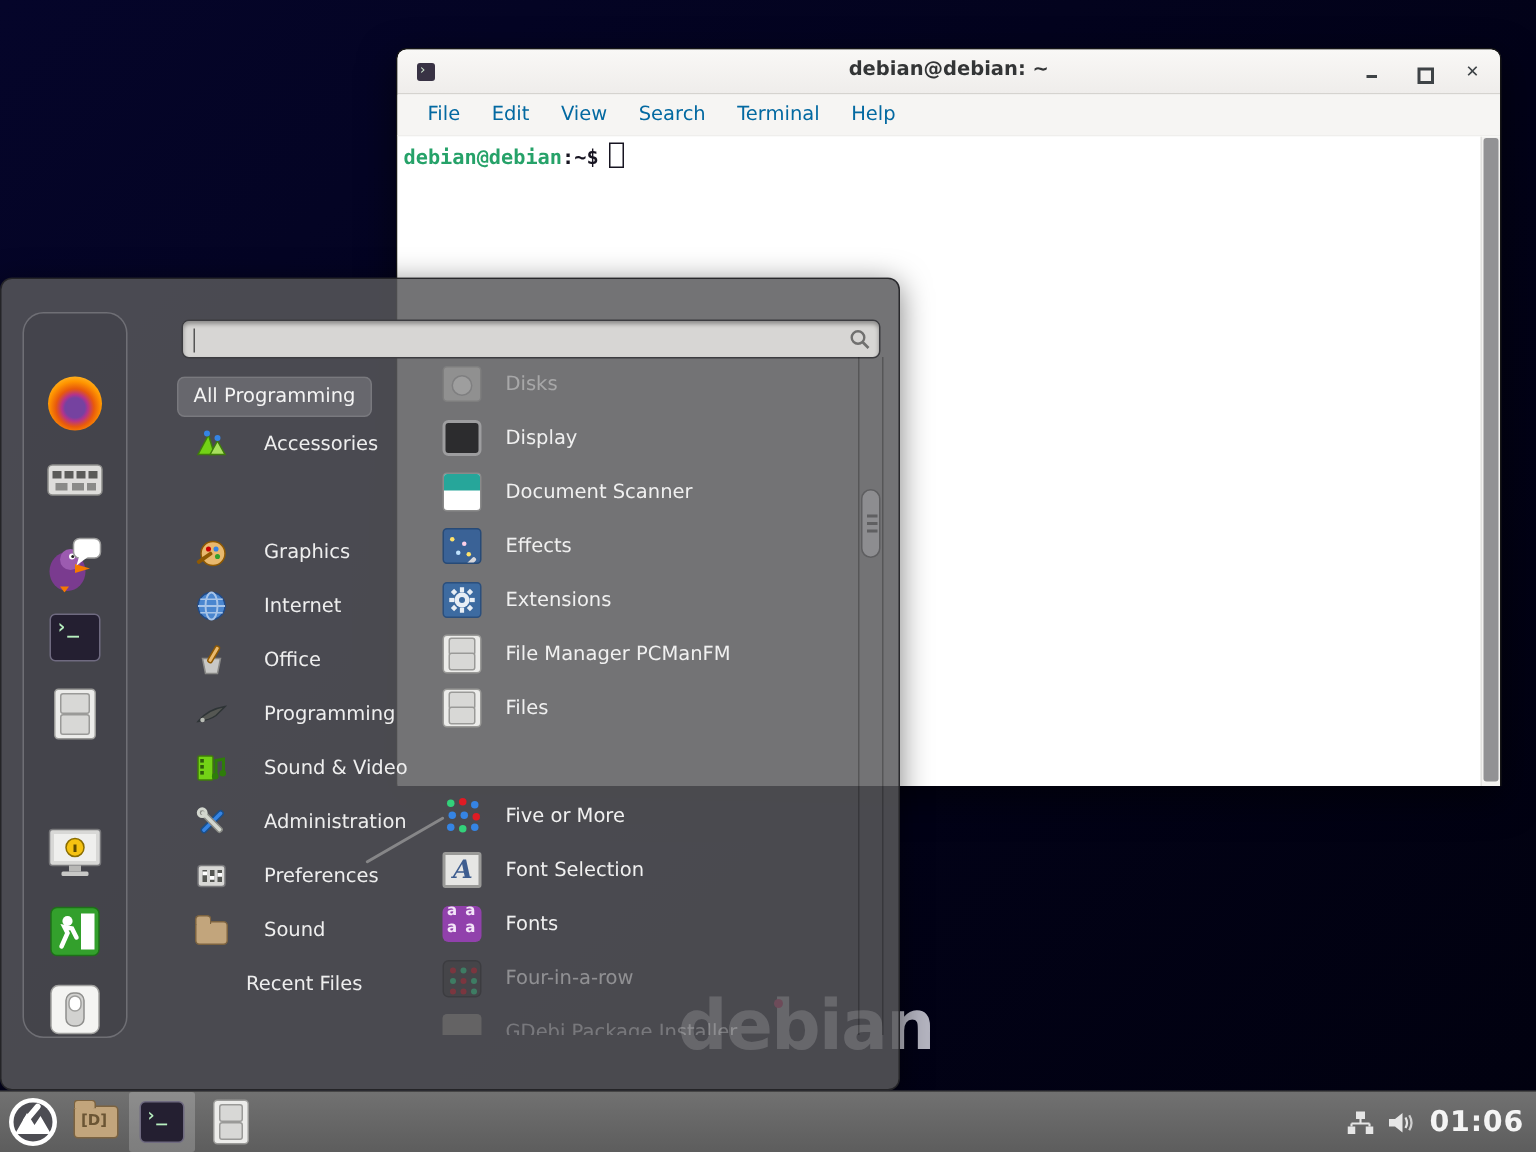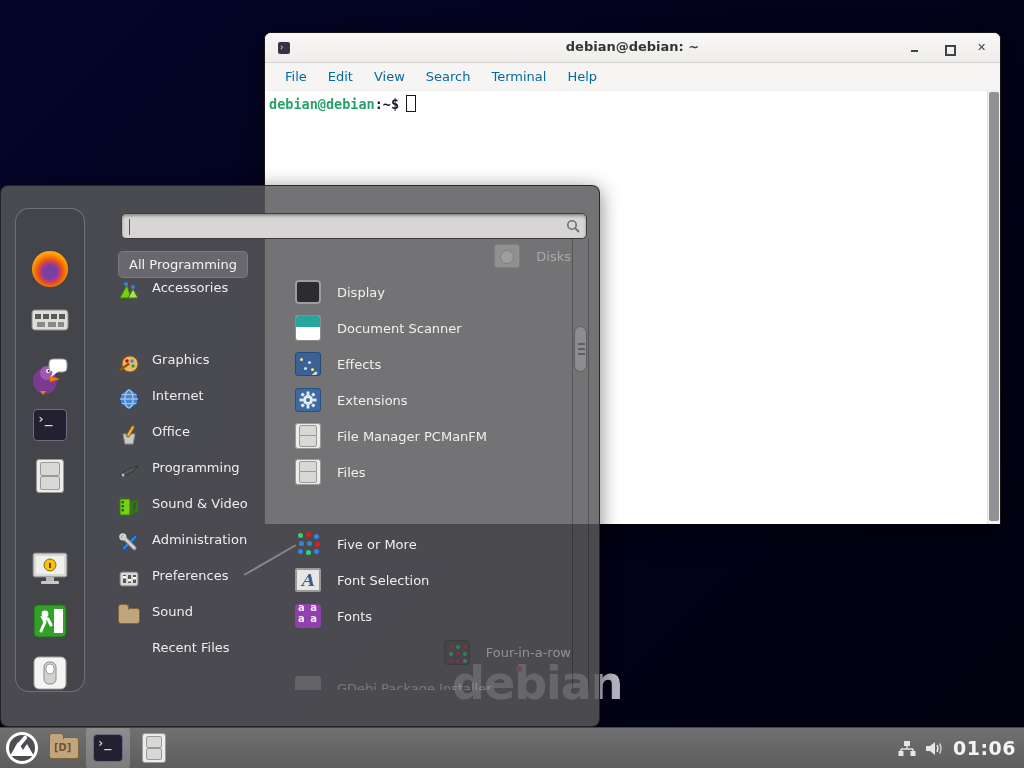--- a/index.html
+++ b/index.html
@@ -50,30 +50,30 @@
                 box-shadow:inset 0 2px 3px rgba(0,0,0,.35); display:flex; align-items:center; }
   .search-input { flex:1; height:100%; border:none; outline:none; background:transparent;
                   font-size:13px; color:#222; padding-left:6px; border-left:1px solid transparent; }
   .search-caret { position:absolute; left:7px; top:5px; width:1px; height:16px; background:#555; }
   .search-glass { margin-right:6px; opacity:.75; }
 
   .all-apps-btn { position:absolute; left:117px; top:65px; width:130px; height:27px;
                   background:rgba(255,255,255,.16); border:1px solid rgba(255,255,255,.12); border-radius:5px;
                   color:#f4f4f4; font-size:13px; display:flex; align-items:center; justify-content:center; cursor:pointer; }
 
-  .cat-row { position:absolute; left:117px; width:165px; height:32px; display:flex; align-items:flex-start; gap:12px; cursor:pointer; }
+  .cat-row { position:absolute; left:129px; width:165px; height:32px; display:flex; align-items:center; gap:24px; cursor:pointer; }
   .cat-icon { width:22px; height:22px; flex:0 0 22px; display:flex; align-items:center; justify-content:center; }
   .cat-label { font-size:13px; color:#eeeeee; white-space:nowrap; }
   .cat-noicon { padding-left:34px; }
 
   .apps-viewport { position:absolute; left:280px; top:52px; width:290px; height:452px; overflow:hidden; }
   .app-row { position:absolute; left:0; width:100%; height:36px; display:flex; align-items:center; gap:16px; padding-left:14px; cursor:pointer; }
   .app-icon { width:26px; height:26px; flex:0 0 26px; display:flex; align-items:center; justify-content:center; }
   .app-label { font-size:13px; color:#f0f0f0; white-space:nowrap; }
-  .faded { opacity:.42;justify-content:flex-end; }
+  .faded { opacity:.42; }
   .faded2 { opacity:.28; }
 
   .apps-scrollbar { position:absolute; left:571px; top:52px; width:17px; height:452px;
                     border-left:1px solid rgba(0,0,0,.25); border-right:1px solid rgba(0,0,0,.25); }
   .apps-scroll-thumb { position:absolute; left:1px; top:88px; width:13px; height:46px; background:#8d8d90;
                        border:1px solid #5e5e60; border-radius:7px; }
   .thumb-grip { position:absolute; left:3px; width:7px; height:2px; background:#5f5f61; }
 
   
   .mouse-line { position:absolute; left:244px; top:574px; width:60px; height:2px; background:#9b9b9b; opacity:.75;

